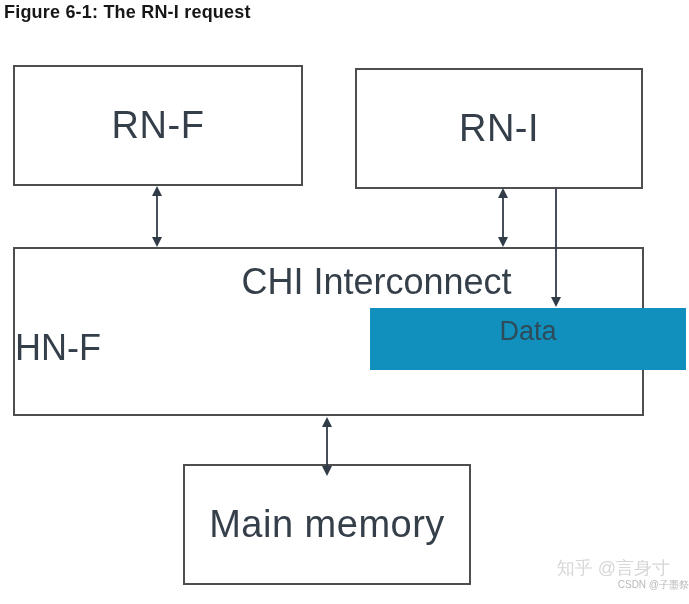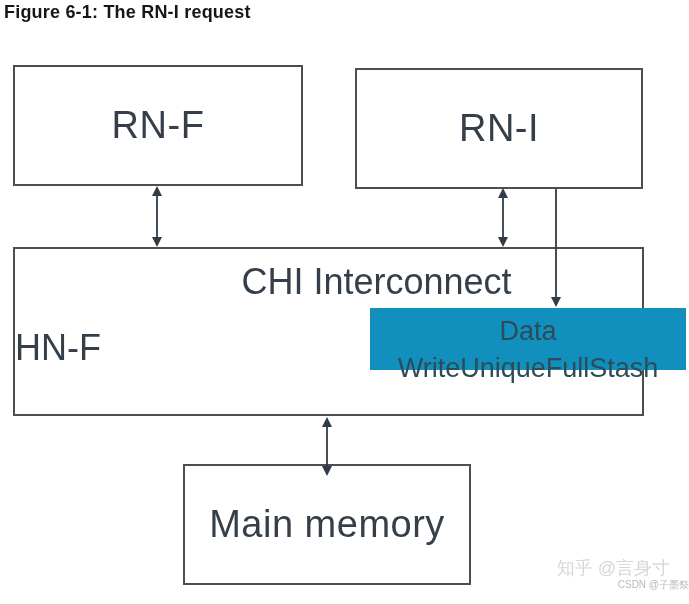--- a/index.html
+++ b/index.html
@@ -142,21 +142,20 @@
     <span class="node-label">RN-F</span>
   </div>
 
   <div class="node-box box-chi">
     <div class="chi-title">CHI Interconnect</div>
     <div class="hnf-label">HN-F</div>
   </div>
 
   <div class="stash-box">
     <div>Data</div>
-    <div>WriteUniqueFullStash</div>
   </div>
 
   <div class="node-box box-mem">
     <span class="node-label">Main memory</span>
   </div>
 
   <svg class="arrows-layer" width="689" height="604" viewBox="0 0 689 604" xmlns="http://www.w3.org/2000/svg">
 
     <g>
       <line class="arrow-line" x1="157" y1="190" x2="157" y2="243"></line>

